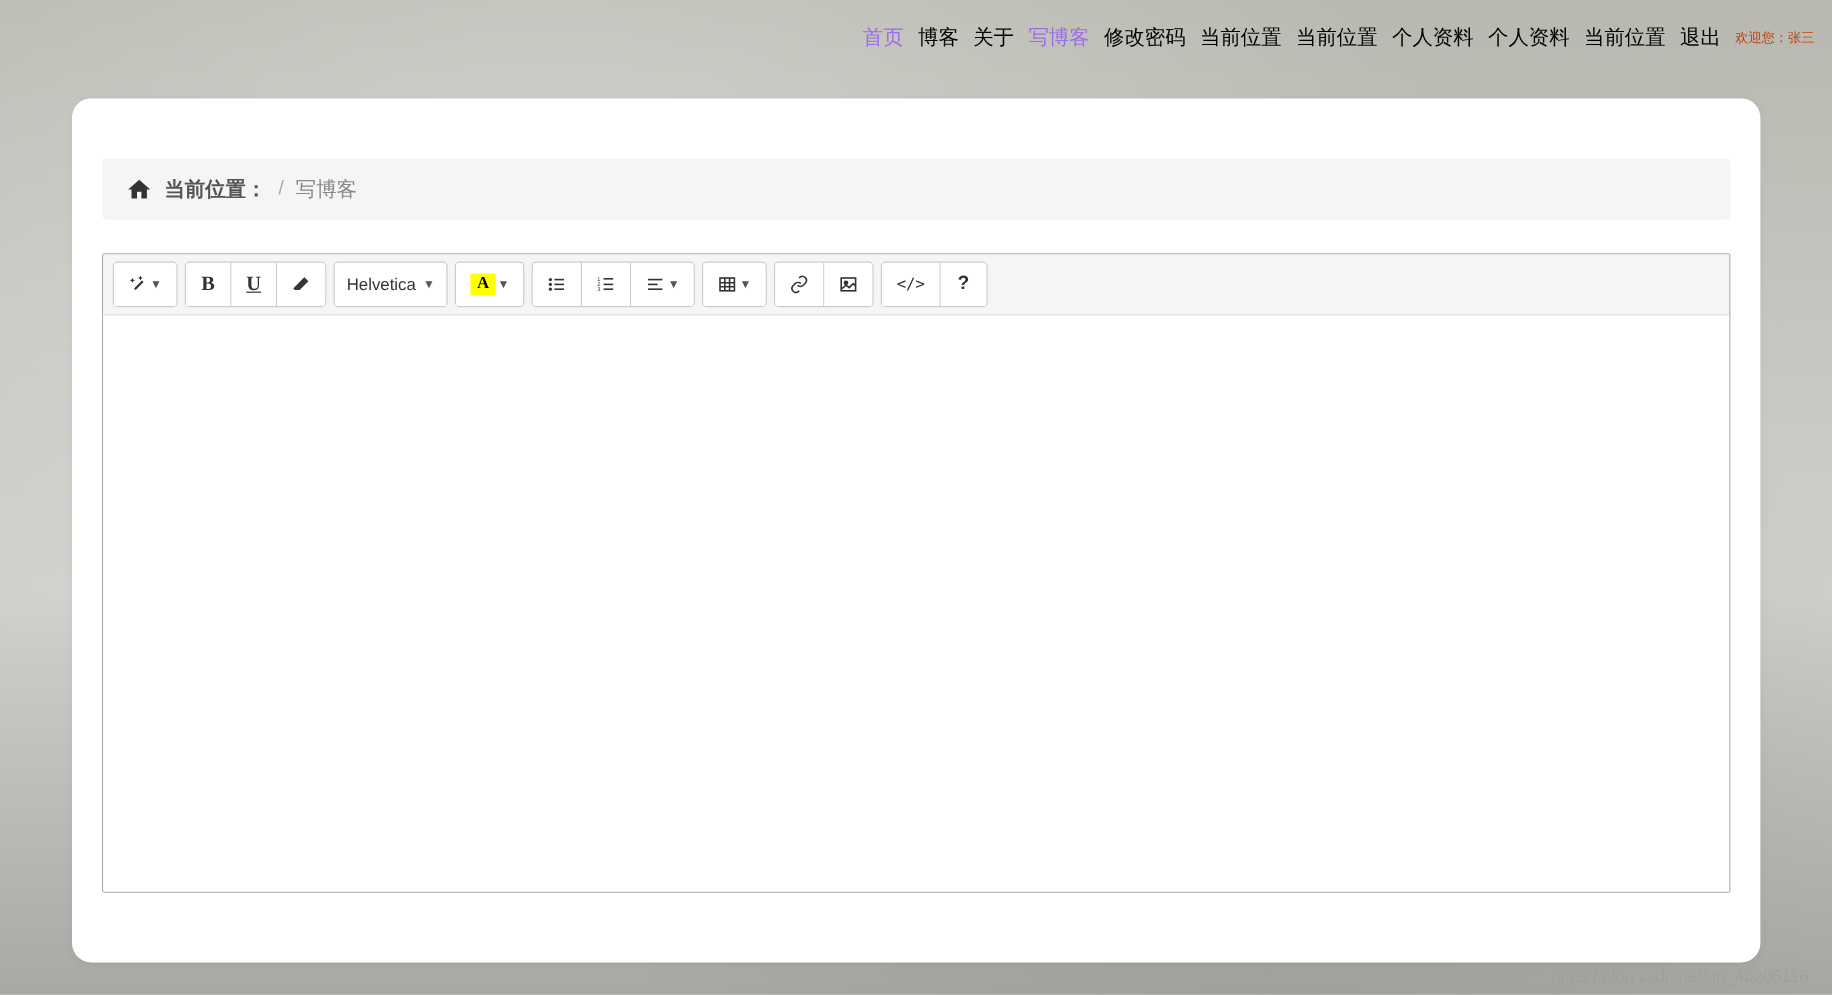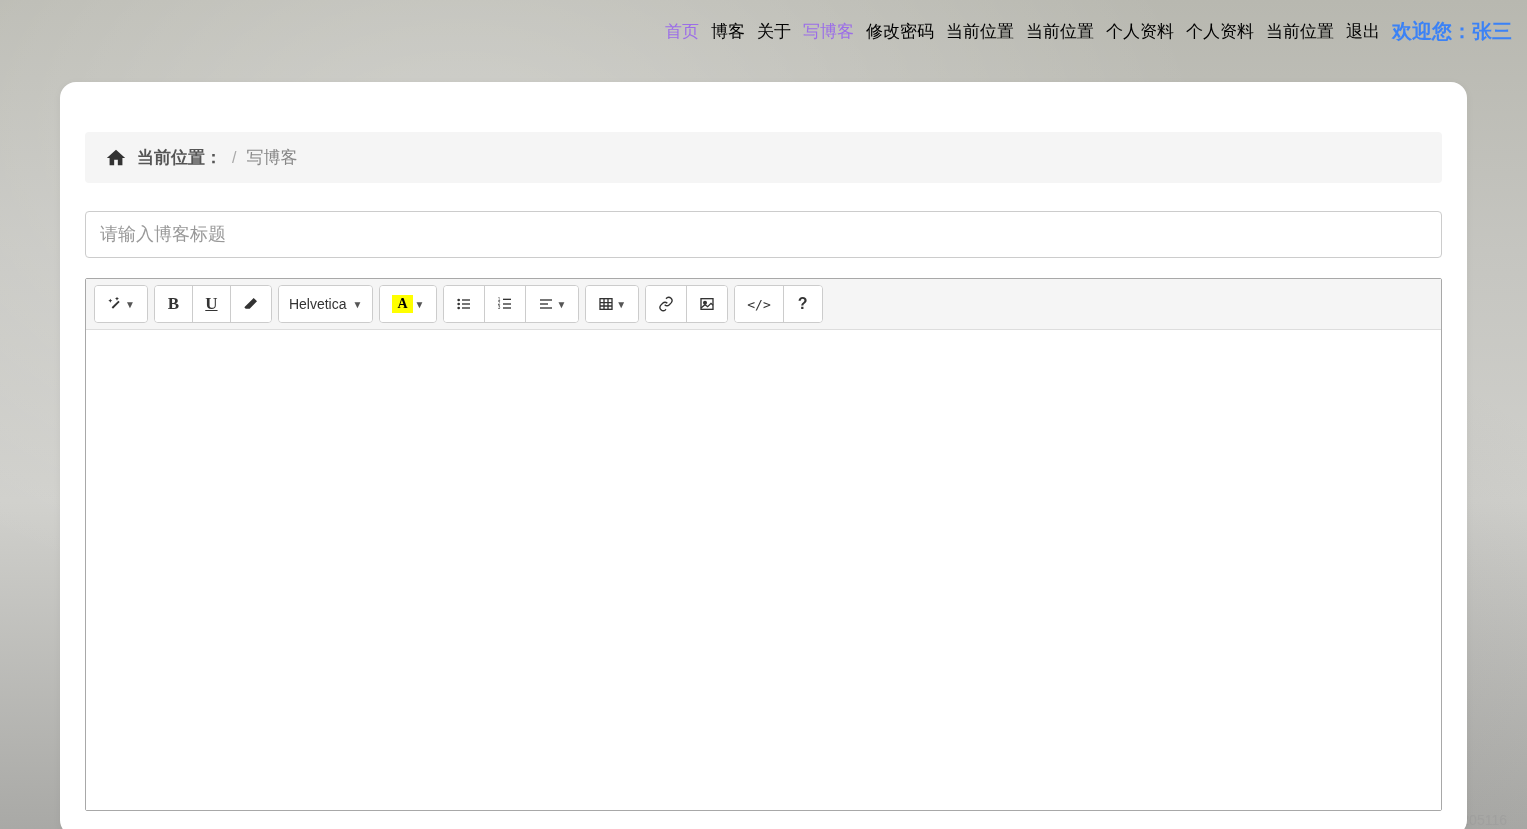--- a/index.html
+++ b/index.html
@@ -68,23 +68,22 @@
     .nav-item {
       color: #000000;
       font-size: 17px;
       cursor: pointer;
       text-decoration: none;
     }
     .nav-item.active {
       color: #9b6de8;
     }
     .welcome {
-      color: #3b82f6;
-      font-size: 20px;
-      font-weight: bold;
+      color: #c2410c;
+      font-size: 11px;
     }
     .main-card {
       background: #fff;
       margin: 20px 60px 0 60px;
       border-radius: 16px;
       padding: 50px 25px 25px 25px;
       min-height: 720px;
       position: relative;
       z-index: 5;
       box-shadow: 0 2px 8px rgba(0,0,0,0.05);
@@ -227,21 +226,20 @@
     <span class="home-icon">
       <svg width="22" height="22" viewBox="0 0 24 24" fill="#333">
         <path d="M12 3 L2 12 L5 12 L5 20 L10 20 L10 14 L14 14 L14 20 L19 20 L19 12 L22 12 Z"></path>
       </svg>
     </span>
     <span class="breadcrumb-label">当前位置：</span>
     <span class="breadcrumb-sep">/</span>
     <span class="breadcrumb-current">写博客</span>
   </div>
 
-  <input type="text" class="title-input" placeholder="请输入博客标题" style="">
 
   <div class="editor-wrapper">
     <div class="toolbar">
 
       <div class="btn-group">
         <button class="tool-btn">
           <span>
             <svg width="16" height="16" viewBox="0 0 24 24" fill="#333">
               <path d="M7 17 L17 7 L19 9 L9 19 Z M4 6 L5 4 L6 6 L8 7 L6 8 L5 10 L4 8 L2 7 Z M14 3 L15 1 L16 3 L18 4 L16 5 L15 7 L14 5 L12 4 Z"></path>
             </svg>

